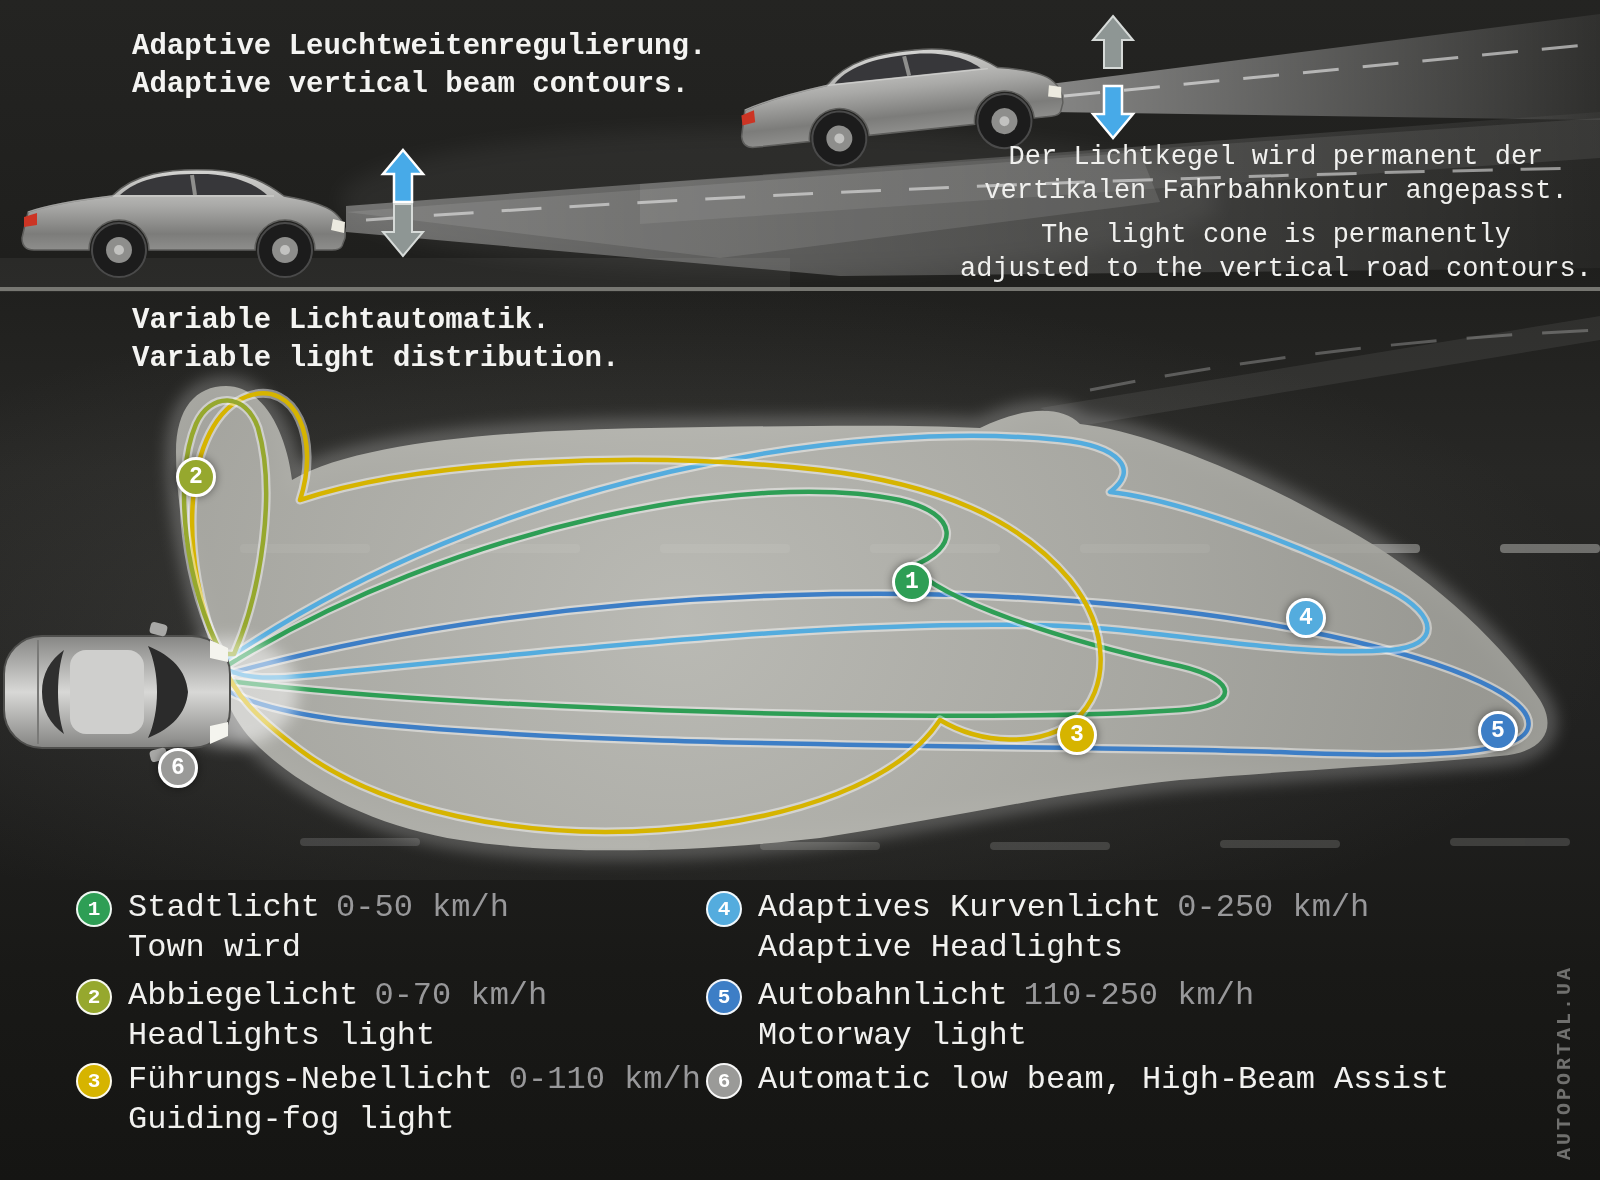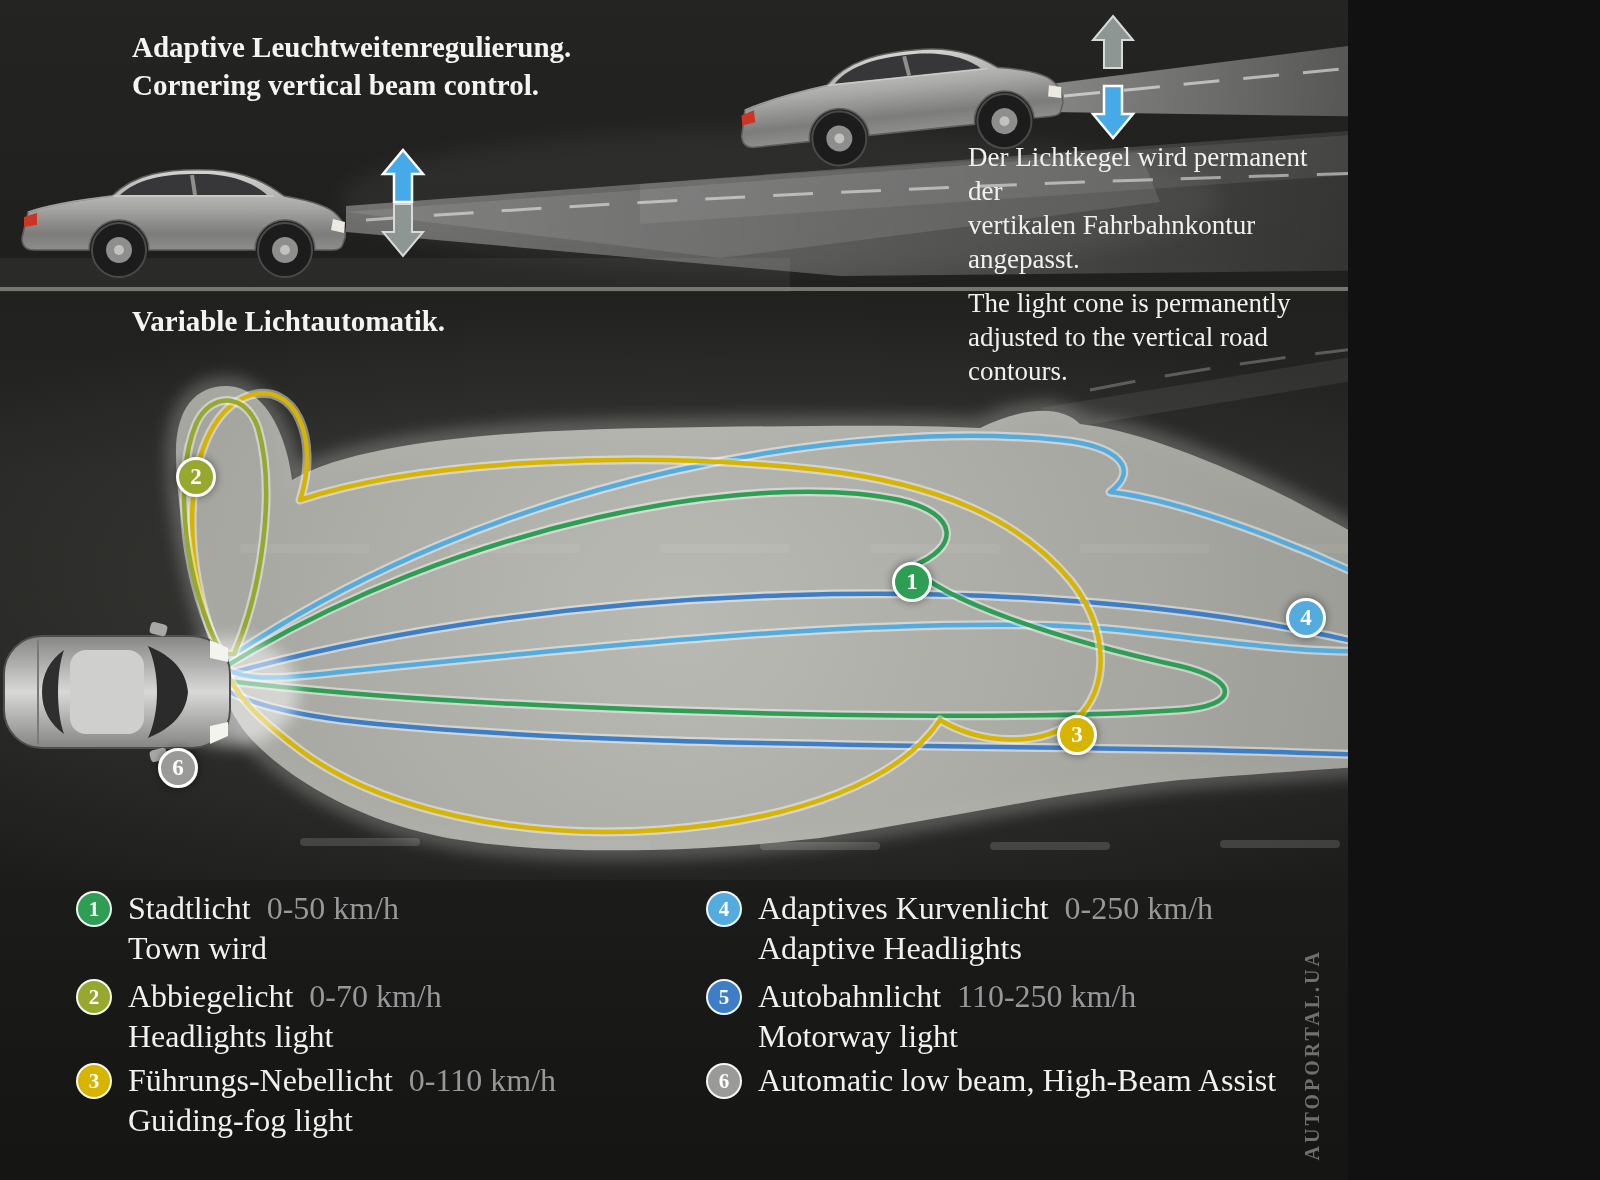--- a/index.html
+++ b/index.html
@@ -1,34 +1,33 @@
 <!DOCTYPE html>
 <html><head>
 <meta charset="utf-8">
 <style>
   html,body{margin:0;padding:0;background:#111;}
   .canvas{
     position:relative;
-    width:1308px;height:1180px;
+    width:1600px;height:1180px;
     overflow:hidden;
-    font-family:Liberation Serif, serif;
+    font-family:Liberation Mono, monospace;
     background:linear-gradient(180deg,#242422 0%,#1f1f1d 22%,#272725 40%,#212120 62%,#191917 82%,#151513 100%);
-    padding-left:40px;
   }
   svg{position:absolute;left:0;display:block;}
   .scene-top{top:0;}
   .scene-mid{top:292px;}
   .divider{position:absolute;left:0;top:287px;width:1600px;height:4px;background:#85857f;opacity:.85;}
   .mid-glow{position:absolute;left:0;top:292px;width:1600px;height:588px;
     background:radial-gradient(ellipse at 42% 58%, rgba(130,130,124,.28), rgba(0,0,0,0) 72%);}
   .heading{position:absolute;color:#f4f4f2;font-weight:700;font-size:29px;line-height:38px;}
   .heading-top{left:132px;top:28px;}
   .heading-mid{left:132px;top:302px;}
   .desc{position:absolute;left:960px;top:140px;color:#f0f0ee;font-size:27px;line-height:34px;}
-  .desc .para{margin:0 0 10px 8px;}
+  .desc .para{margin:0 0 10px 0;text-align:center;}
   .badge-d{
     position:absolute;width:40px;height:40px;border-radius:50%;
     border:3px solid #ffffff;box-sizing:border-box;
     display:flex;align-items:center;justify-content:center;
     color:#fff;font-size:23px;font-weight:700;
     box-shadow:0 0 8px rgba(0,0,0,.45);
   }
   .leg-row{position:absolute;display:flex;gap:16px;align-items:flex-start;}
   .badge-l{
     width:36px;height:36px;border-radius:50%;
@@ -181,36 +180,37 @@
       <path d="M148 646 C172 656 186 670 188 692 C186 714 172 728 148 738 C160 712 160 672 148 646 Z" fill="#2b2b2b"></path>
       <rect x="150" y="623" width="17" height="12" rx="4" fill="#a8a8a6" transform="rotate(14 158 629)"></rect>
       <rect x="150" y="749" width="17" height="12" rx="4" fill="#a8a8a6" transform="rotate(-14 158 755)"></rect>
       <path d="M210 640 L228 648 L228 662 L210 658 Z" fill="#f4f4ee"></path>
       <path d="M210 744 L228 736 L228 722 L210 726 Z" fill="#f4f4ee"></path>
     </g>
   </svg>
 
   <div class="heading heading-top">
     <div>Adaptive Leuchtweitenregulierung.</div>
-    <div>Cornering vertical beam control.</div>
+    <div>Adaptive vertical beam contours.</div>
   </div>
 
   <div class="desc">
     <div class="para">
       <div>Der Lichtkegel wird permanent der</div>
       <div>vertikalen Fahrbahnkontur angepasst.</div>
     </div>
     <div class="para">
       <div>The light cone is permanently</div>
       <div>adjusted to the vertical road contours.</div>
     </div>
   </div>
 
   <div class="heading heading-mid">
     <div>Variable Lichtautomatik.</div>
+    <div>Variable light distribution.</div>
   </div>
 
   <div class="badge-d" style="left: 176px; top: 457px; background: rgb(150, 168, 46);">2</div>
   <div class="badge-d" style="left: 892px; top: 562px; background: rgb(46, 158, 85);">1</div>
   <div class="badge-d" style="left: 1286px; top: 598px; background: rgb(84, 172, 222);">4</div>
   <div class="badge-d" style="left: 1057px; top: 715px; background: rgb(214, 180, 0);">3</div>
   <div class="badge-d" style="left: 1478px; top: 711px; background: rgb(61, 126, 198);">5</div>
   <div class="badge-d" style="left: 158px; top: 748px; background: rgb(154, 154, 152);">6</div>
 
   <div class="leg-row" style="left:76px;top:888px;">

